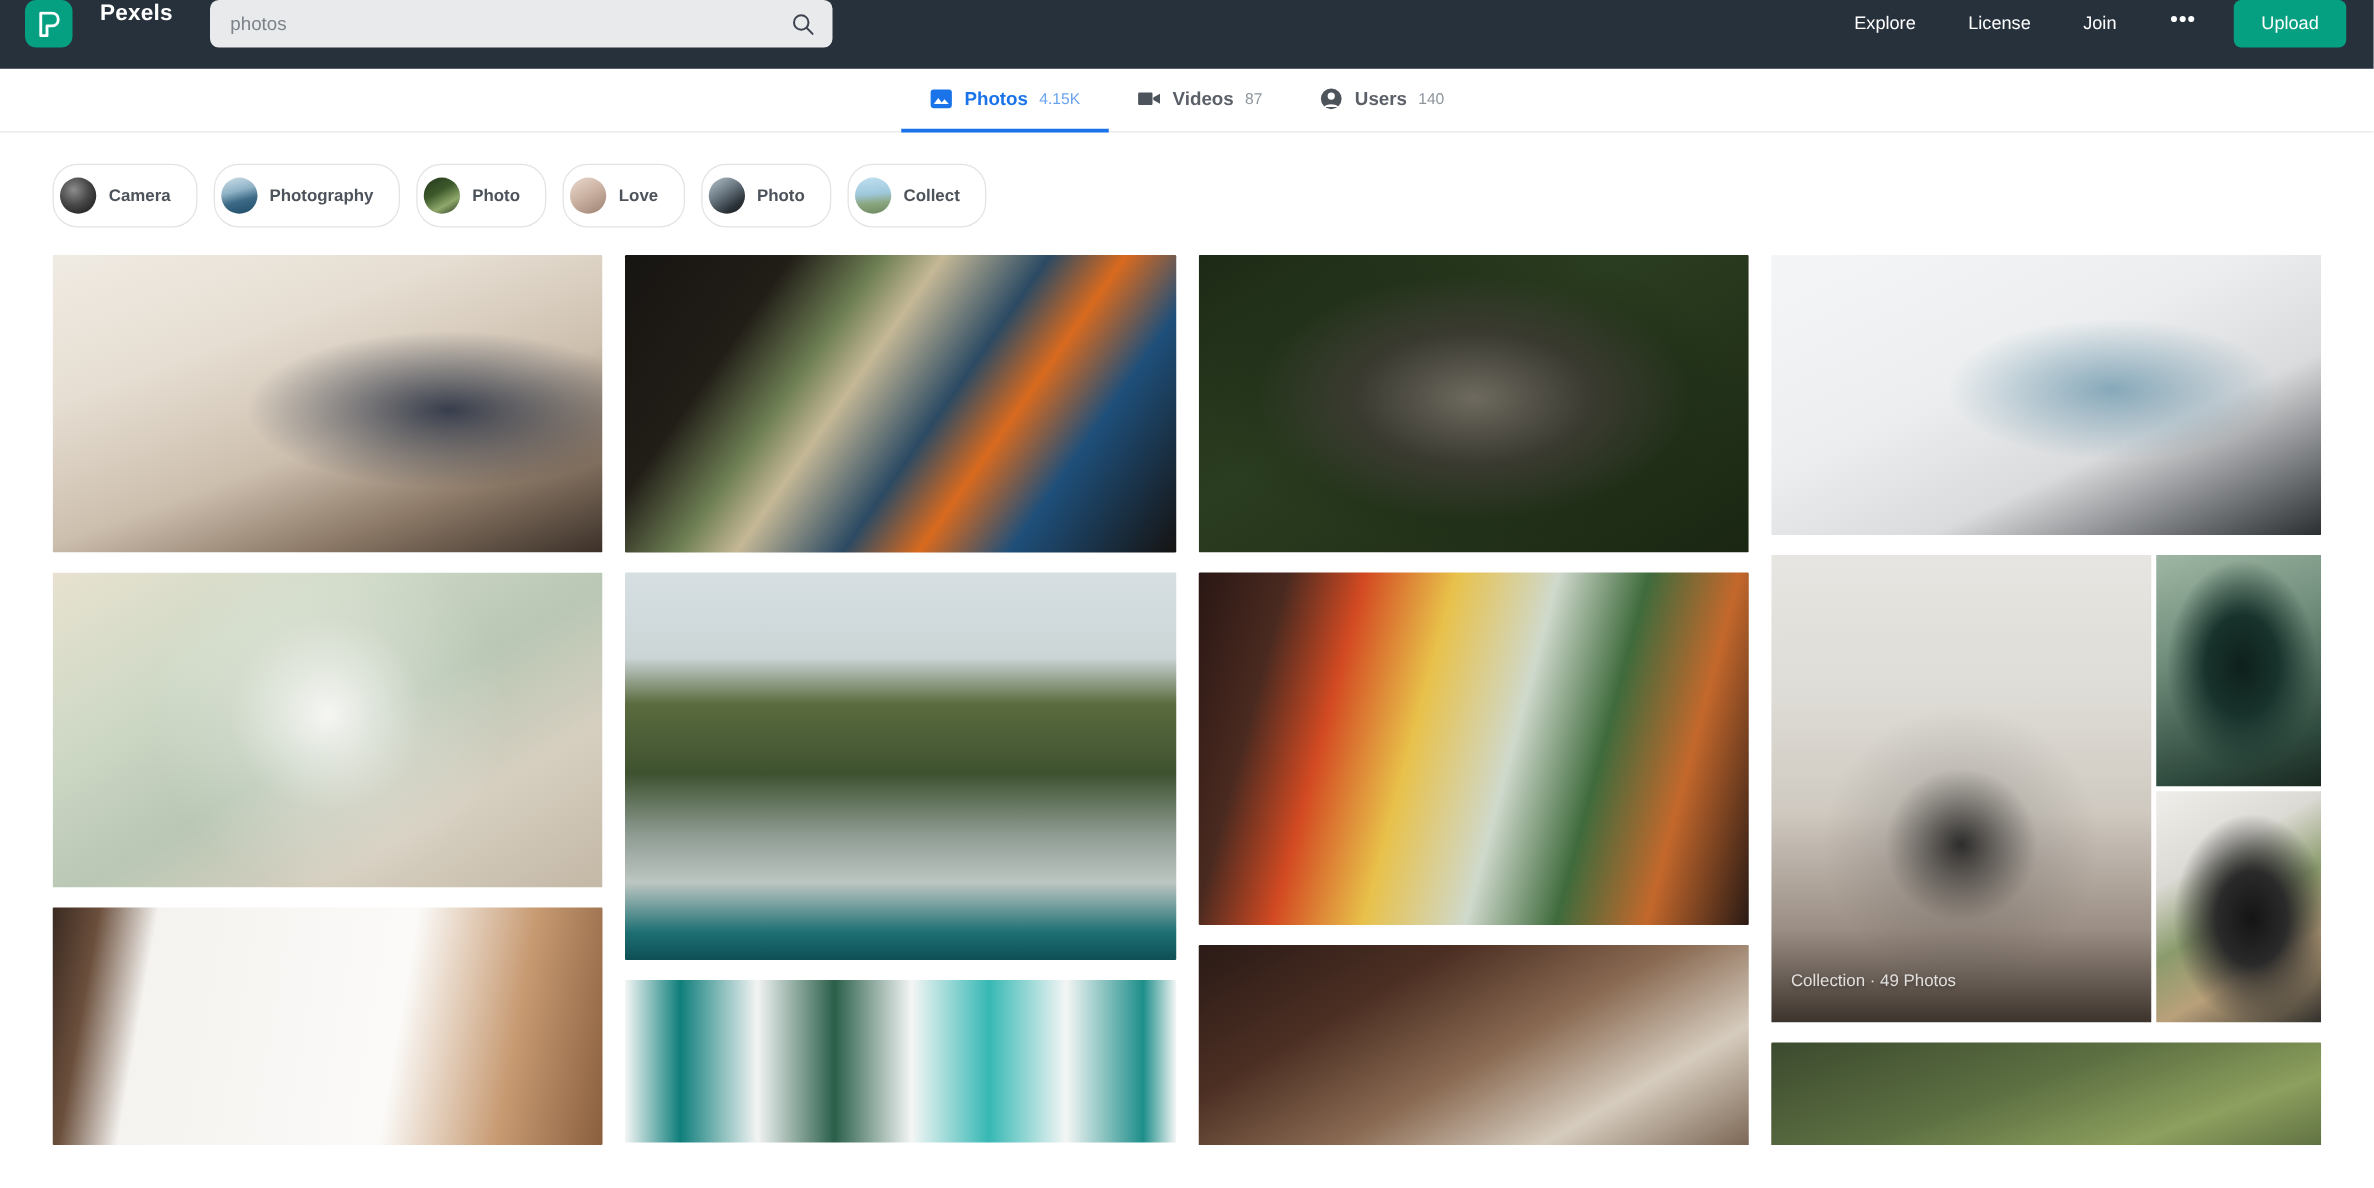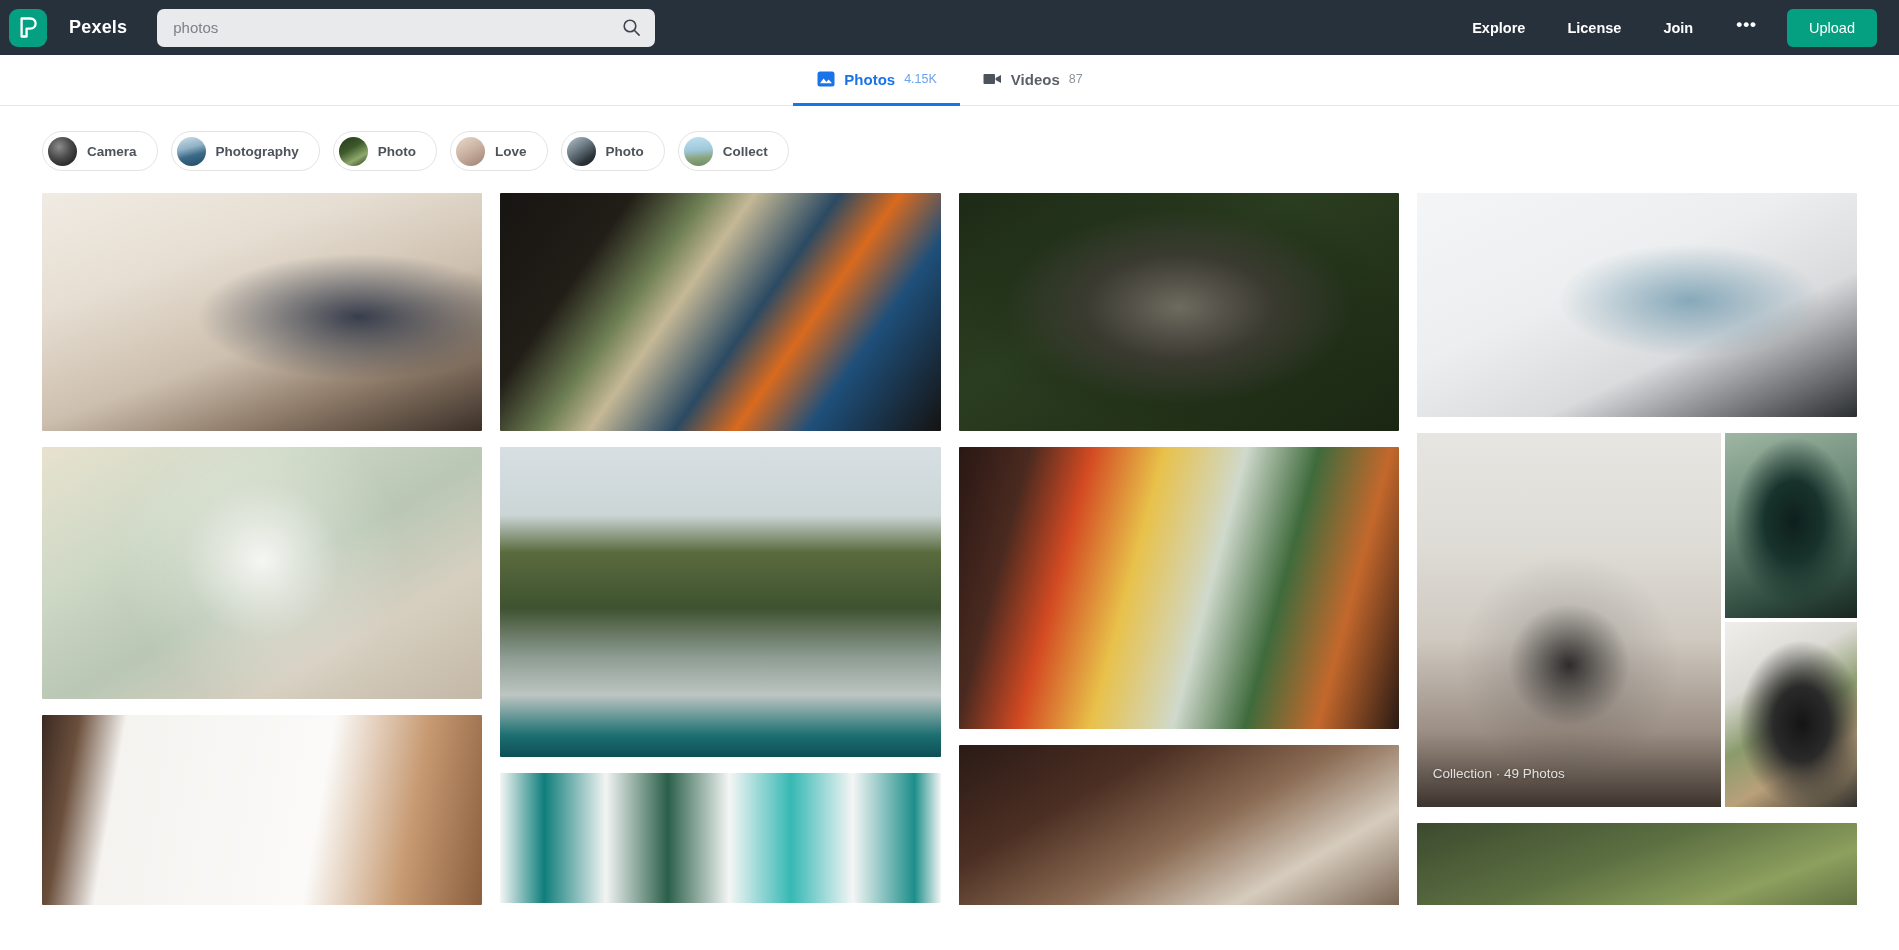--- a/index.html
+++ b/index.html
@@ -10,22 +10,22 @@
     background: #ffffff;
     font-family: "Liberation Sans", sans-serif;
     -webkit-font-smoothing: antialiased;
   }
 
   
   .header {
     height: 55px;
     background: #27313c;
     display: flex;
-    align-items: center;
-    padding: 0 22px 0 9px;
+    align-items: flex-start;
+    padding: 0 22px 0 20px;
     position: relative;
     z-index: 30;
   }
   .logo-box {
     width: 38px; height: 38px;
     background: #05a081;
     border-radius: 9px;
     display: flex; align-items: center; justify-content: center;
     flex: 0 0 auto;
     cursor: pointer;
@@ -65,21 +65,21 @@
 
   .nav-right {
     margin-left: auto;
     display: flex;
     align-items: center;
     gap: 0px;
   }
   .nav-link {
     color: #ffffff;
     font-size: 14.5px;
-    font-weight: bold;
+    font-weight: normal;
     padding: 0 21px;
     cursor: pointer;
     white-space: nowrap;
   }
   .nav-dots {
     color: #ffffff;
     font-size: 17px;
     font-weight: bold;
     letter-spacing: 1px;
     padding: 0 22px 6px 22px;
@@ -140,21 +140,21 @@
   .chips {
     display: flex;
     gap: 13px;
     margin-top: 25px;
     margin-bottom: 22px;
   }
   .chip {
     display: flex;
     align-items: center;
     gap: 10px;
-    height: 40px;
+    height: 51px;
     padding: 0 20px 0 5px;
     border: 1px solid #e3e3e3;
     border-radius: 20px;
     background: #fff;
     cursor: pointer;
   }
   .chip-avatar {
     width: 29px; height: 29px;
     border-radius: 50%;
     flex: 0 0 auto;
@@ -271,20 +271,31 @@
     <span class="tab-ico">
       <svg width="19" height="16" viewBox="0 0 19 16">
         <rect x="0.5" y="3" width="11.5" height="10" rx="1" fill="#4d535b"></rect>
         <path d="M12.6 7 L18 4 V12 L12.6 9 Z" fill="#4d535b"></path>
       </svg>
     </span>
     <span class="tab-label">Videos</span>
     <span class="tab-count">87</span>
   </div>
 
+  <div class="tab">
+    <span class="tab-ico">
+      <svg width="18" height="18" viewBox="0 0 18 18">
+        <circle cx="9" cy="9" r="8.3" fill="#4d535b"></circle>
+        <circle cx="9" cy="6.8" r="2.9" fill="#ffffff"></circle>
+        <path d="M3.4 15.6 C4.4 12.6 13.6 12.6 14.6 15.6 Z" fill="#ffffff"></path>
+      </svg>
+    </span>
+    <span class="tab-label">Users</span>
+    <span class="tab-count">140</span>
+  </div>
 </div>
 
 <div class="content">
 
 
   <div class="chips">
     <div class="chip">
       <span class="chip-avatar" style="background:radial-gradient(circle at 38% 34%,#8d8d8d 0%,#4a4a4a 45%,#111 100%);"></span>
       <span class="chip-label">Camera</span>
     </div>

